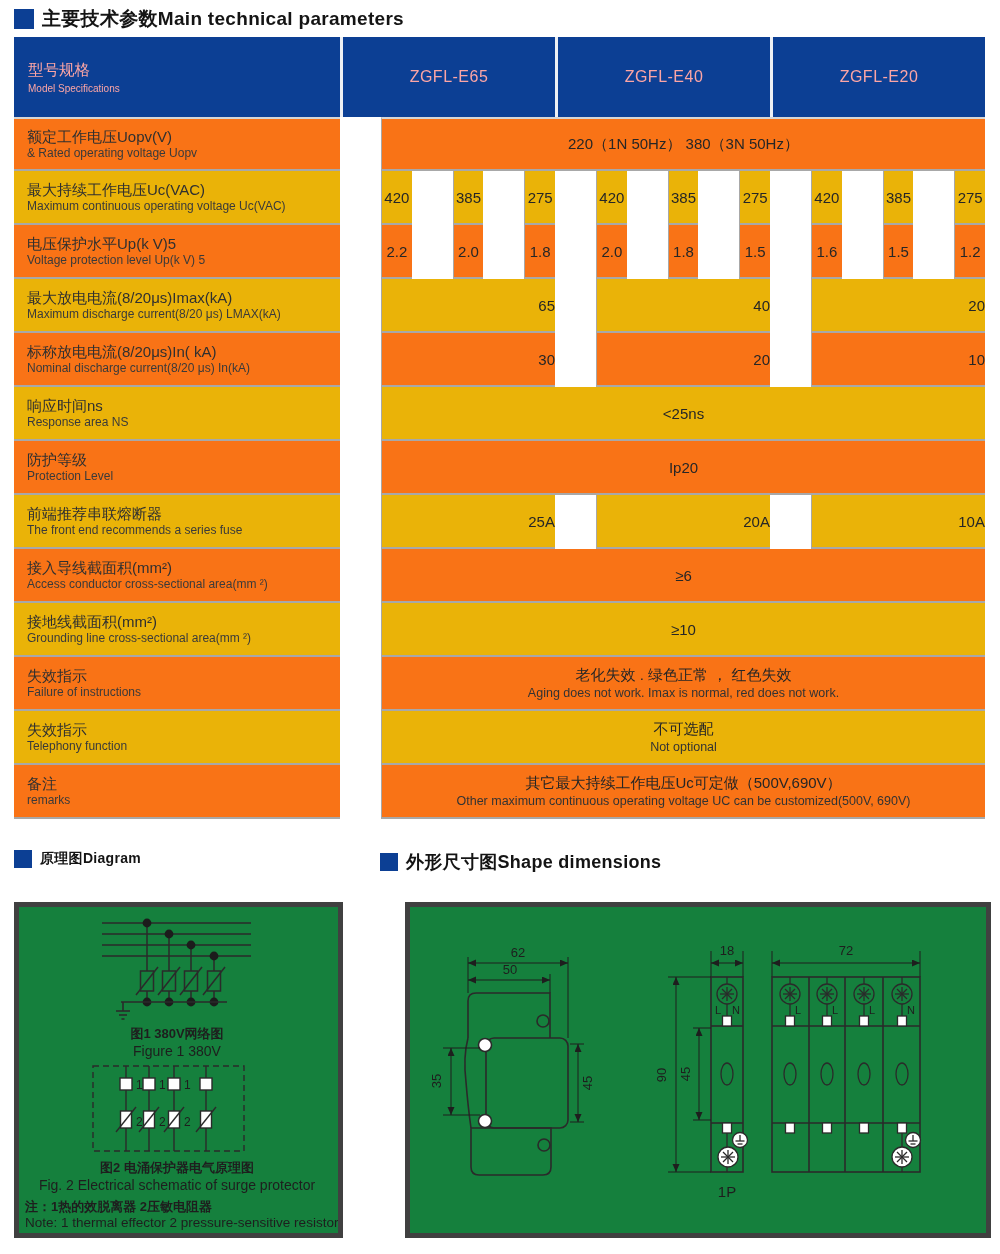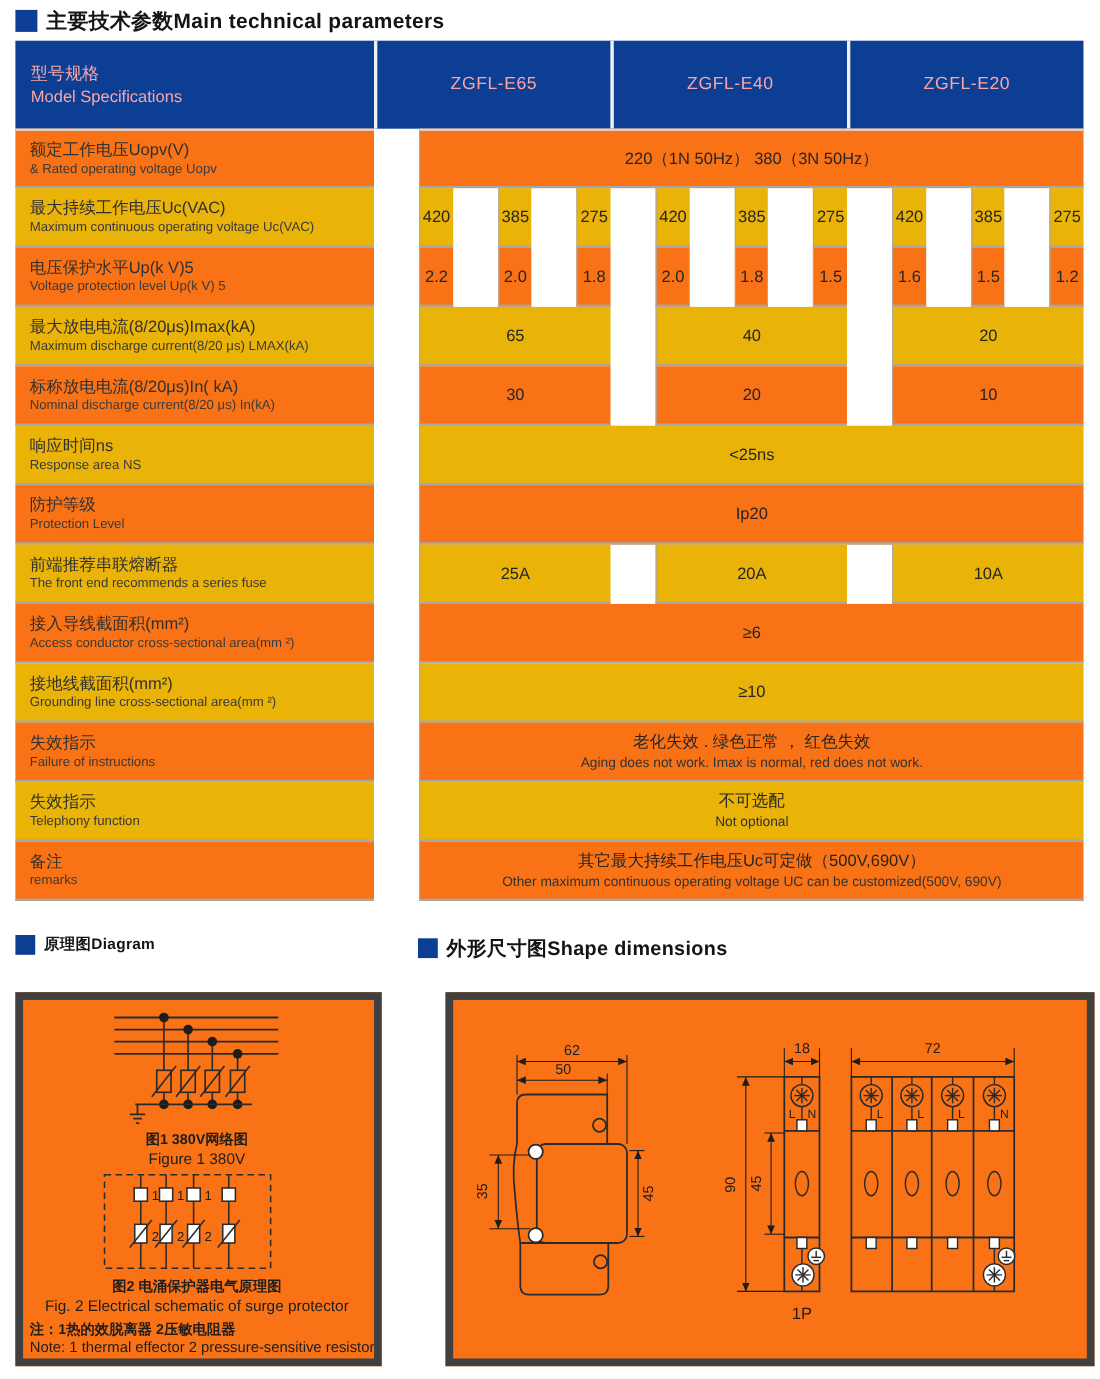--- a/index.html
+++ b/index.html
@@ -16,35 +16,35 @@
   
   .spec-table{
     position:absolute;left:14px;top:37px;width:971px;
     display:grid;grid-template-columns:326px repeat(9,1fr);
     grid-template-rows:80px repeat(13,54px);
   }
   .hcell{background:#0c3f94;color:#fca5a5;display:flex;flex-direction:column;justify-content:center;}
   .hcell.lbl{padding-left:14px;}
   .hcell.model{align-items:center;font-size:16px;letter-spacing:.5px;border-left:3px solid #eef0f4;}
   .hcell .hzh{font-size:15.5px;}
-  .hcell .hen{font-size:15px;margin-top:2px;}
+  .hcell .hen{font-size:10px;margin-top:2px;}
   .cell{display:flex;flex-direction:column;justify-content:center;border-bottom:2px solid #a8a8a8;}
   .rowlbl{padding-left:13px;}
   .rowlbl .zh{font-size:15px;color:#303030;line-height:1.3;}
   .rowlbl .en{font-size:12px;color:#3a3a3a;line-height:1.25;}
   .val{align-items:center;text-align:center;font-size:15px;color:#262626;border-left:1px solid #a8a8a8;margin-left:41px;}
   .val .vzh{font-size:15px;line-height:1.35;}
   .val .ven{font-size:12.5px;line-height:1.3;color:#333;}
   .gray{background:#f97316;}
   .white{background:#eab308;}
   .sp9{grid-column:span 9;}
-  .sp3{grid-column:span 3;}
+  .sp3{grid-column:span 3;align-items:flex-end;}
   .under-head{border-top:2px solid #d6d6d6;}
   
-  .diag-box{position:absolute;border:7px solid #404040;background:#f97316;}
+  .diag-box{position:absolute;border:5px solid #404040;background:#15803d;}
   #box-left{left:14px;top:902px;width:319px;height:326px;}
   #box-right{left:405px;top:902px;width:576px;height:326px;}
   svg{display:block;}
   svg text{font-family:"Liberation Sans","DejaVu Sans",sans-serif;fill:#1e1e1e;}
   .cap-zh{font-size:13px;font-weight:bold;}
   .cap-en{font-size:14px;}
   .note-zh{font-size:13px;font-weight:bold;}
   .note-en{font-size:13.5px;}
   .dim{font-size:13px;}
   .term{font-size:11px;}

